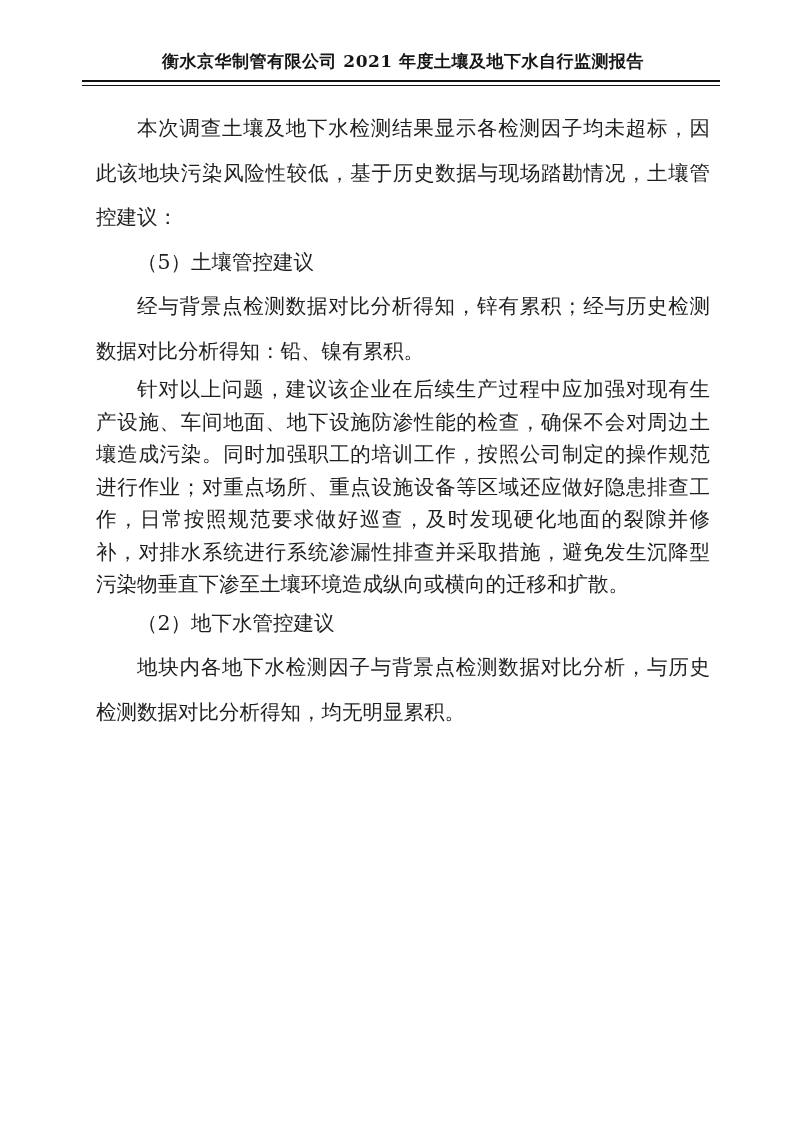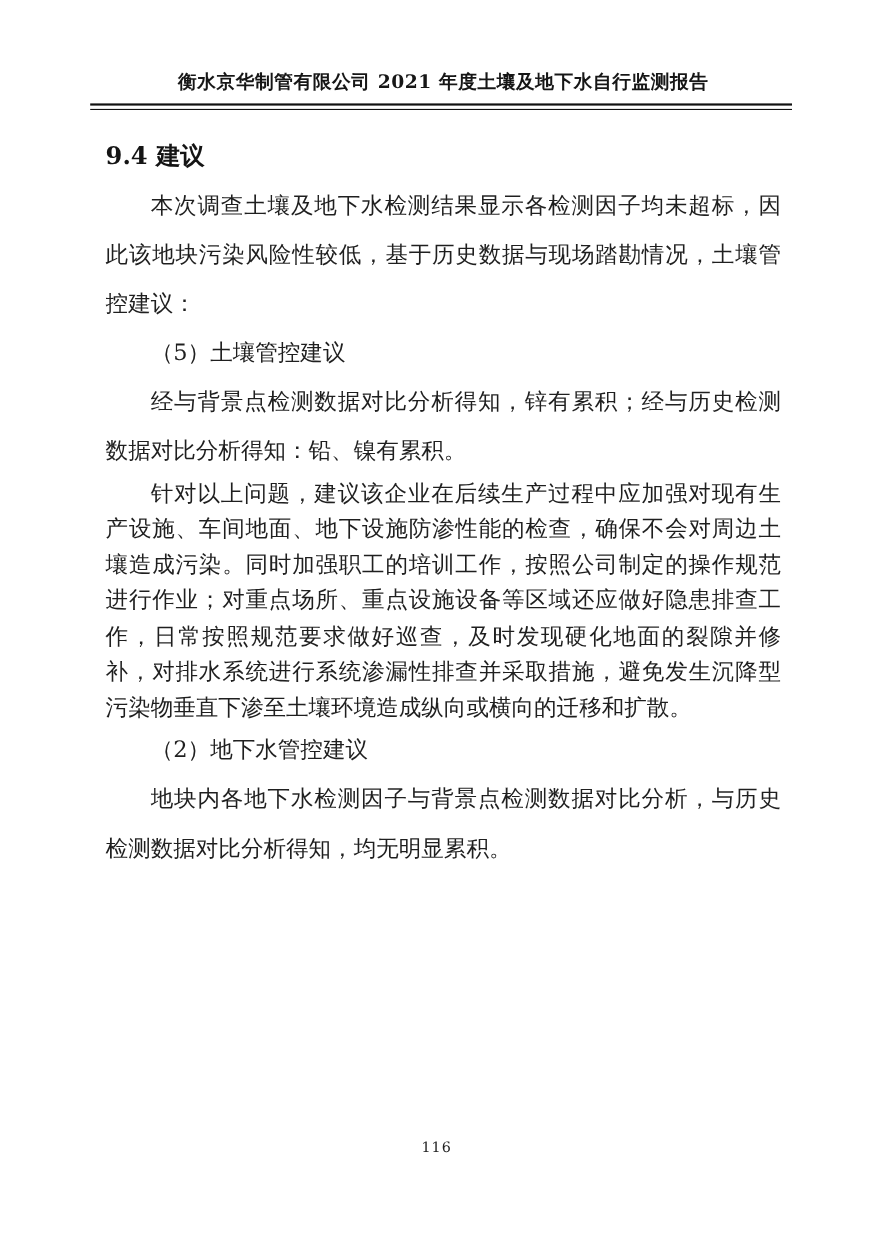--- a/index.html
+++ b/index.html
@@ -6,21 +6,21 @@
     margin: 0;
     padding: 0;
     background: #ffffff;
   }
   .page {
     position: relative;
     width: 794px;
     height: 1117px;
     background: #ffffff;
     box-sizing: border-box;
-    padding: 64px 84px 0 96px;
+    padding: 50px 84px 0 96px;
     font-family: "DejaVu Serif", "Liberation Serif", serif;
     color: #1f1f1f;
     overflow: hidden;
   }
   .report-header {
     text-align: center;
     font-size: 17px;
     font-weight: 600;
     letter-spacing: 0.5px;
     line-height: 22px;
@@ -89,32 +89,30 @@
 
   <div class="rule-wrap">
     <div class="rule-thick"></div>
     <div class="rule-thin"></div>
   </div>
 
   <div class="body-text">
 
 
 
-    <p class="section-heading">9.4 建议</p>
 
     <p>本次调查土壤及地下水检测结果显示各检测因子均未超标，因此该地块污染风险性较低，基于历史数据与现场踏勘情况，土壤管控建议：</p>
 
     <p>（5）土壤管控建议</p>
 
     <p>经与背景点检测数据对比分析得知，锌有累积；经与历史检测数据对比分析得知：铅、镍有累积。</p>
 
     <p class="tight">针对以上问题，建议该企业在后续生产过程中应加强对现有生产设施、车间地面、地下设施防渗性能的检查，确保不会对周边土壤造成污染。同时加强职工的培训工作，按照公司制定的操作规范进行作业；对重点场所、重点设施设备等区域还应做好隐患排查工作，日常按照规范要求做好巡查，及时发现硬化地面的裂隙并修补，对排水系统进行系统渗漏性排查并采取措施，避免发生沉降型污染物垂直下渗至土壤环境造成纵向或横向的迁移和扩散。</p>
 
 
     <p>（2）地下水管控建议</p>
 
     <p class="gw-conclusion">地块内各地下水检测因子与背景点检测数据对比分析，与历史检测数据对比分析得知，均无明显累积。</p>
 
   </div>
 
-  <div class="page-footer">116</div>
 
 </div>
 
 </body></html>

